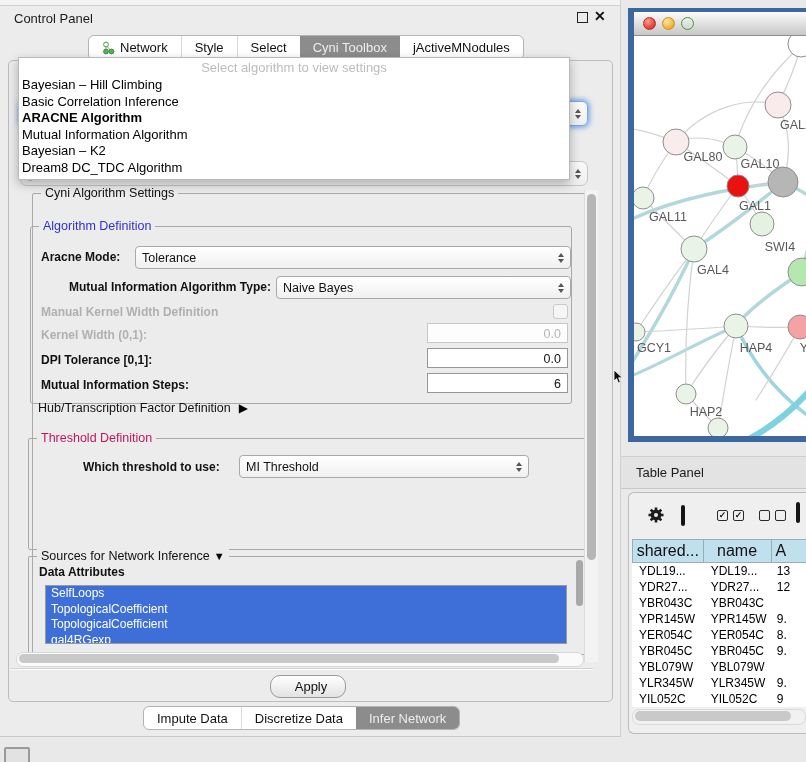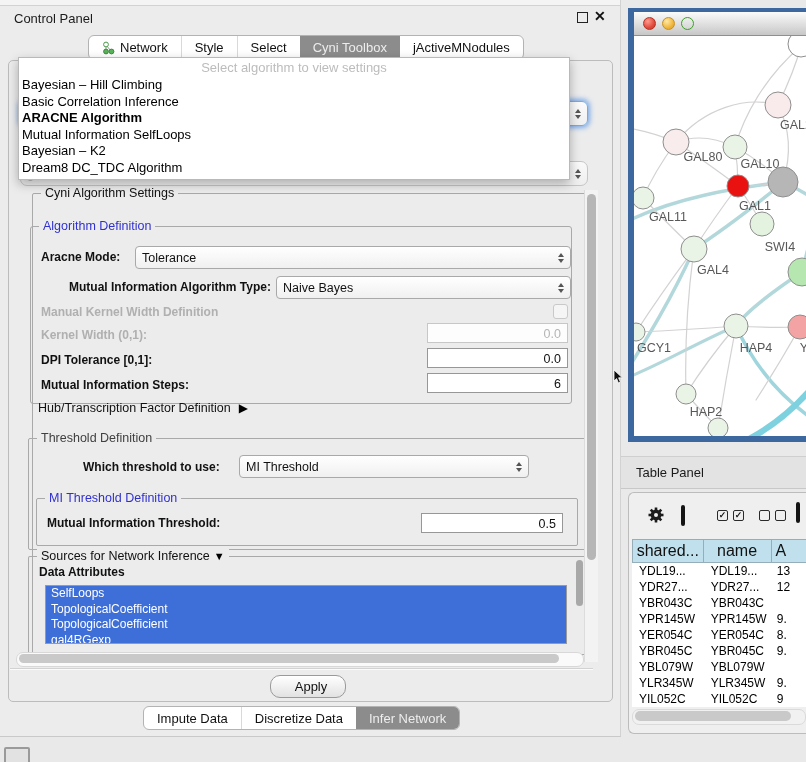--- a/index.html
+++ b/index.html
@@ -37,21 +37,21 @@
   .combo-hidden{box-shadow:0 0 5px 2px rgba(90,150,230,.75);border-color:#7aa9e0;}
   
   .dd{position:absolute;left:18px;top:57px;width:550px;background:#ffffff;border:1px solid #b9b9b9;box-shadow:0 4px 10px rgba(0,0,0,.28);z-index:50;padding-bottom:3px;}
   .dd-prompt{height:19px;line-height:19px;text-align:center;color:#bcbcbc;font-size:13px;}
   .dd-item{height:16.5px;line-height:16.5px;font-size:13px;color:#000;padding-left:3px;}
   .dd-item.bold{font-weight:bold;}
   
   .group{position:absolute;border:1px solid #a9a9a9;border-radius:2px;}
   .group-label{position:absolute;top:-8px;left:8px;background:#ececec;padding:0 4px;font-size:12.5px;color:#111;white-space:nowrap;}
   .group-label.blue{color:#3030d0;}
-  .group-label.green{color:#404040;}
+  .group-label.green{color:#be185d;}
   .g-cas{left:16px;top:193px;width:564px;height:460px;margin-left:16px;}
   .g-ad{left:30px;top:226px;width:540px;height:176px;border-radius:3px;}
   .g-th{left:28px;top:438px;width:556px;height:110px;}
   .g-mi{left:36px;top:498px;width:540px;height:46px;}
   .g-src{left:28px;top:556px;width:556px;height:97px;border-bottom:none;}
   .lbl{position:absolute;font-size:12px;font-weight:bold;color:#111;white-space:nowrap;}
   .lbl.dis{color:#b0b0b0;}
   .field{position:absolute;border:1px solid #979797;background:#fff;font-size:12.5px;color:#111;text-align:right;padding:0 6px;line-height:20px;height:20px;box-sizing:border-box;}
   .field.dis{color:#b5b5b5;border-color:#c7c7c7;background:#fdfdfd;}
   .ad-combo1{position:absolute;left:104px;top:19px;width:436px;height:23px;}
@@ -174,21 +174,21 @@
   <div class="dd">
     <div class="dd-prompt">Select algorithm to view settings</div>
     <div class="dd-items">
 
         <div class="dd-item">Bayesian – Hill Climbing</div>
 
         <div class="dd-item">Basic Correlation Inference</div>
 
         <div class="dd-item bold">ARACNE Algorithm</div>
 
-        <div class="dd-item">Mutual Information SelfLoops</div>
+        <div class="dd-item">Mutual Information Algorithm</div>
 
         <div class="dd-item">Bayesian – K2</div>
 
         <div class="dd-item">Dream8 DC_TDC Algorithm</div>
       </div>
   </div>
 
   <div class="group g-cas">
     <div class="group-label">Cyni Algorithm Settings</div>
   </div>
@@ -229,25 +229,20 @@
   <div class="group g-th">
     <div class="group-label green">Threshold Definition</div>
     <div class="lbl" style="left:54px;top:21px;">Which threshold to use:</div>
     <div class="combo th-combo">
       <span>MI Threshold</span>
       <span class="spin">
           <i class="up"></i>
           <i class="dn"></i>
         </span>
     </div>
-  </div>
-  <div class="group g-mi">
-    <div class="group-label blue">MI Threshold Definition</div>
-    <div class="lbl" style="left:10px;top:17px;">Mutual Information Threshold:</div>
-    <div class="field" style="left:384px;top:14px;width:142px;">0.5</div>
   </div>
 
   <div class="group g-src">
     <div class="group-label">
       <span>Sources for Network Inference</span><span class="src-arrow">▼</span>
     </div>
     <div class="attr-title">Data Attributes</div>
     <div class="attr-list">
 
         <div class="attr-item">SelfLoops</div>

